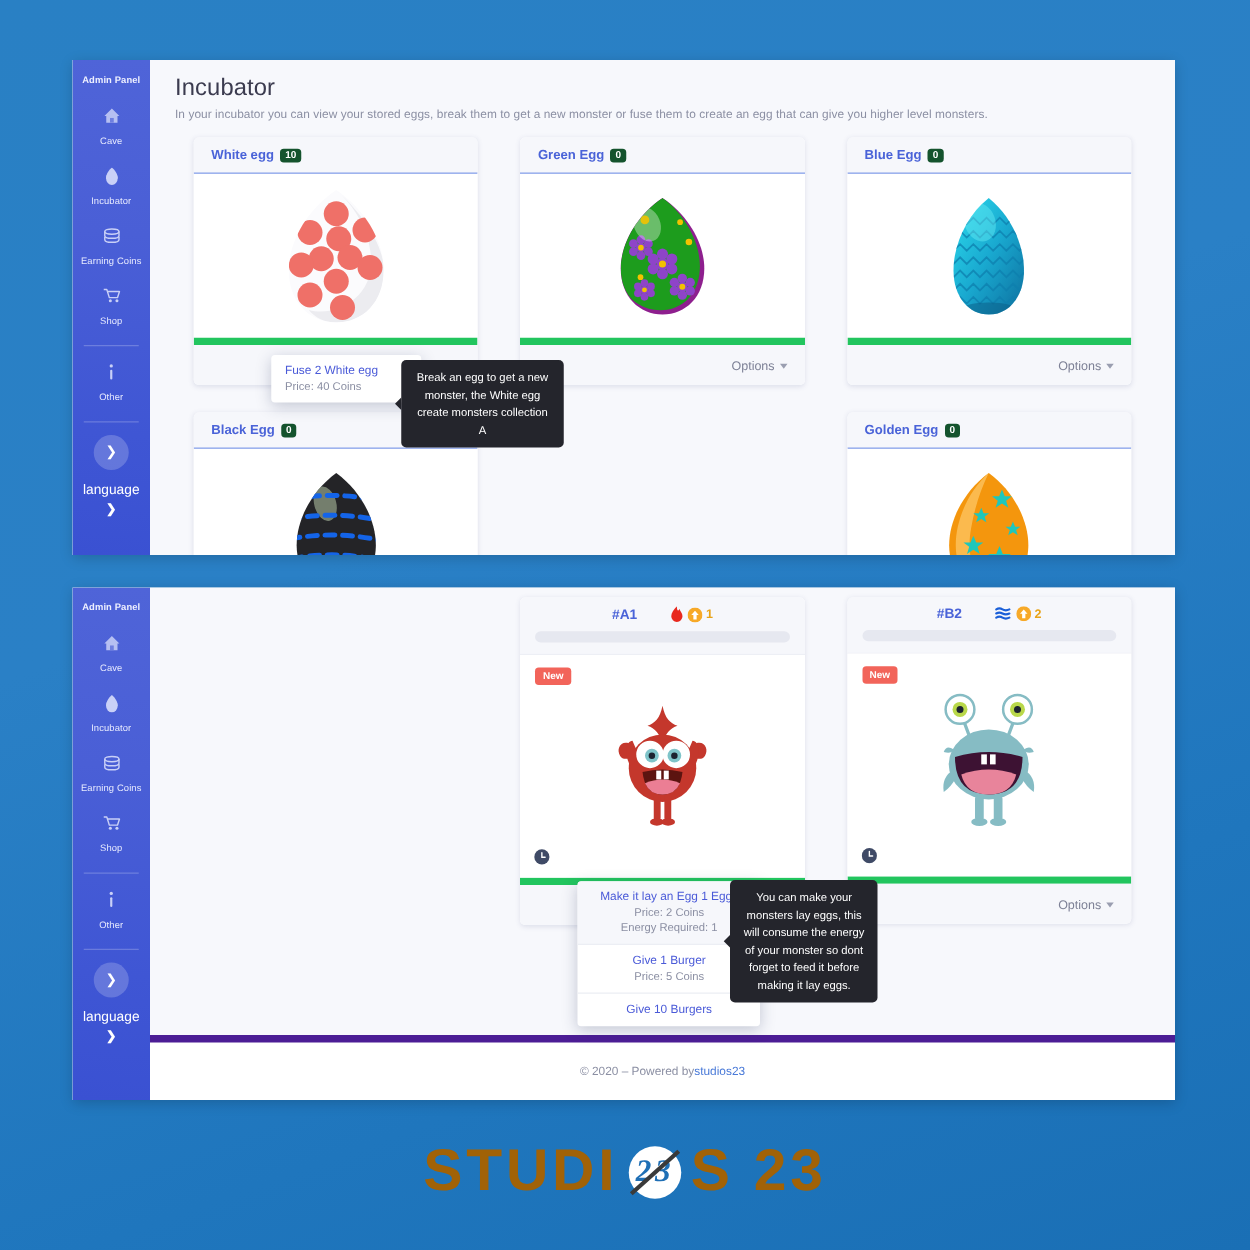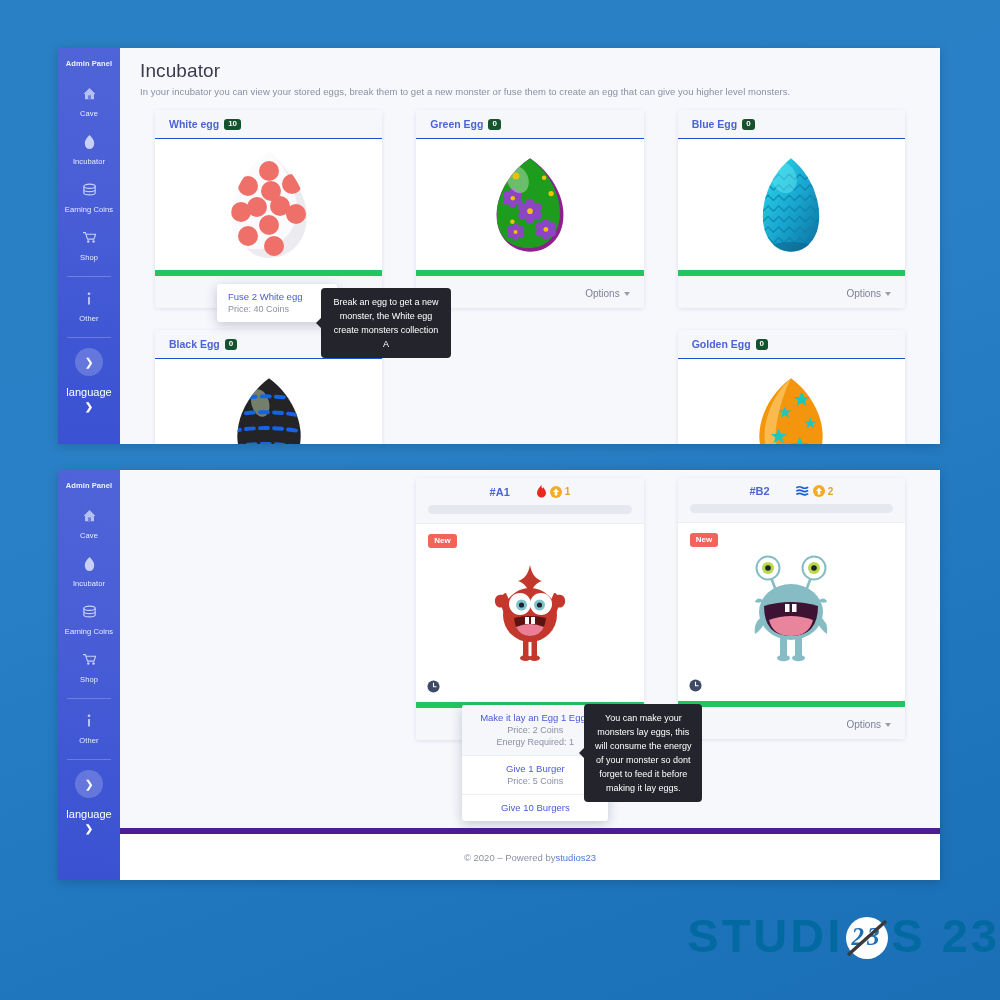--- a/index.html
+++ b/index.html
@@ -273,33 +273,33 @@
     font-size: 9.5px;
     color: #8b8fa3;
   }
   .footer a { color: #4a7ad8; text-decoration: none; }
 
   
   .logo {
     position: absolute;
     left: 0; right: 0;
     top: 908px;
-    text-align: right;
-    color: #0369a1;
+    text-align: center;
+    color: #a16207;
     font-size: 47px;
     font-weight: bold;
     letter-spacing: 3px;
     font-family: "Liberation Sans", sans-serif;
   }
   .logo-mark {
     display: inline-block;
     position: relative;
     width: 46px; height: 46px;
     vertical-align: -9px;
-    margin: 0 1px;
+    margin: 0 6px;
   }
 </style>
 </head>
 <body>
 
 <div class="shot" id="shot-top">
 
   <div class="sidebar">
     <div class="sb-brand">Admin Panel</div>
 

